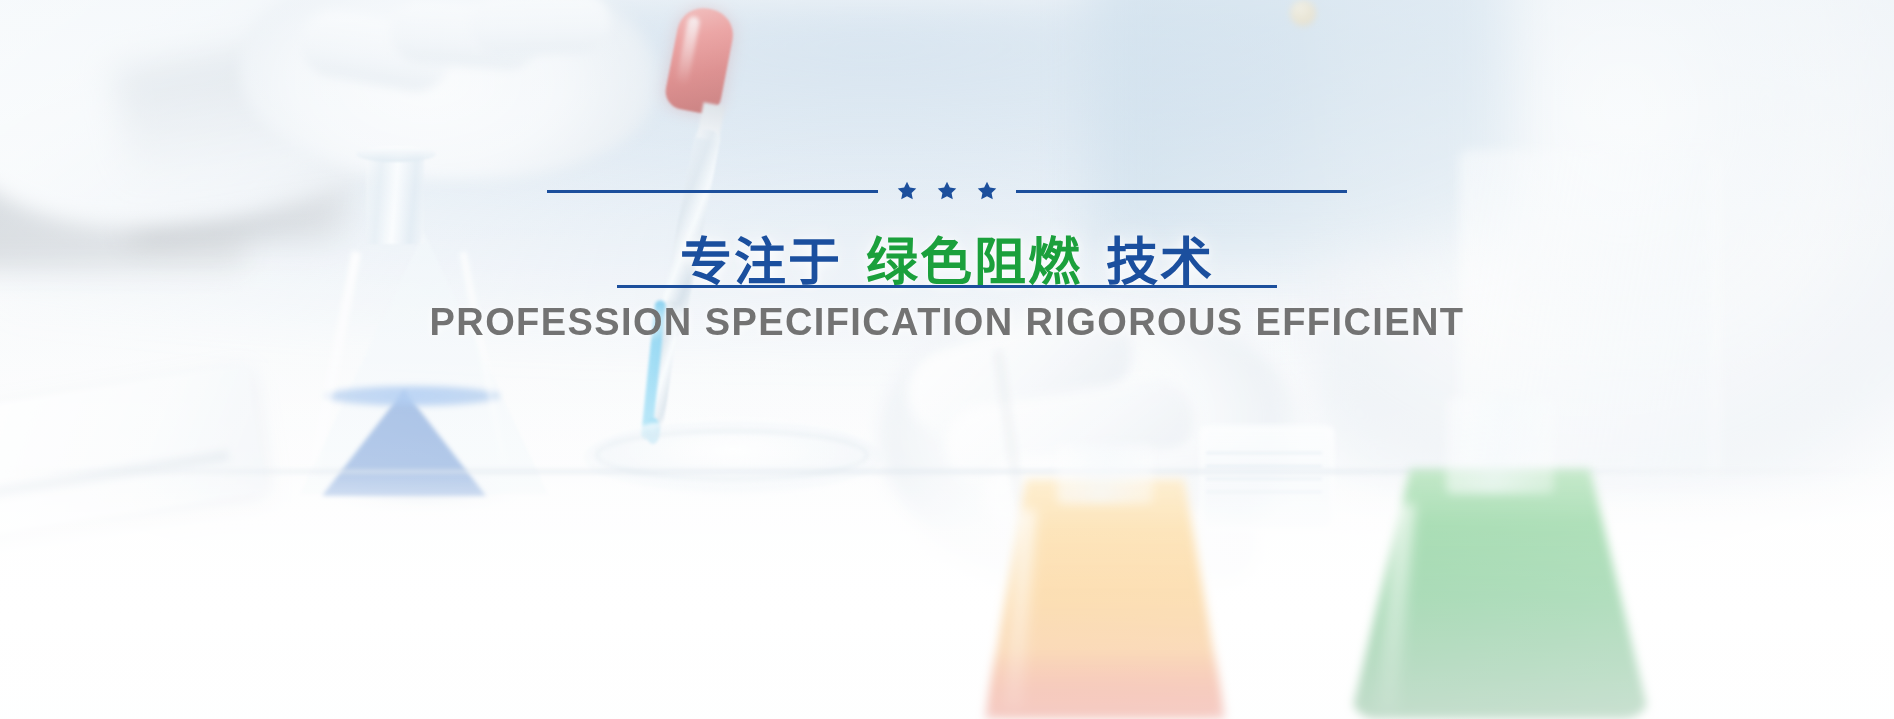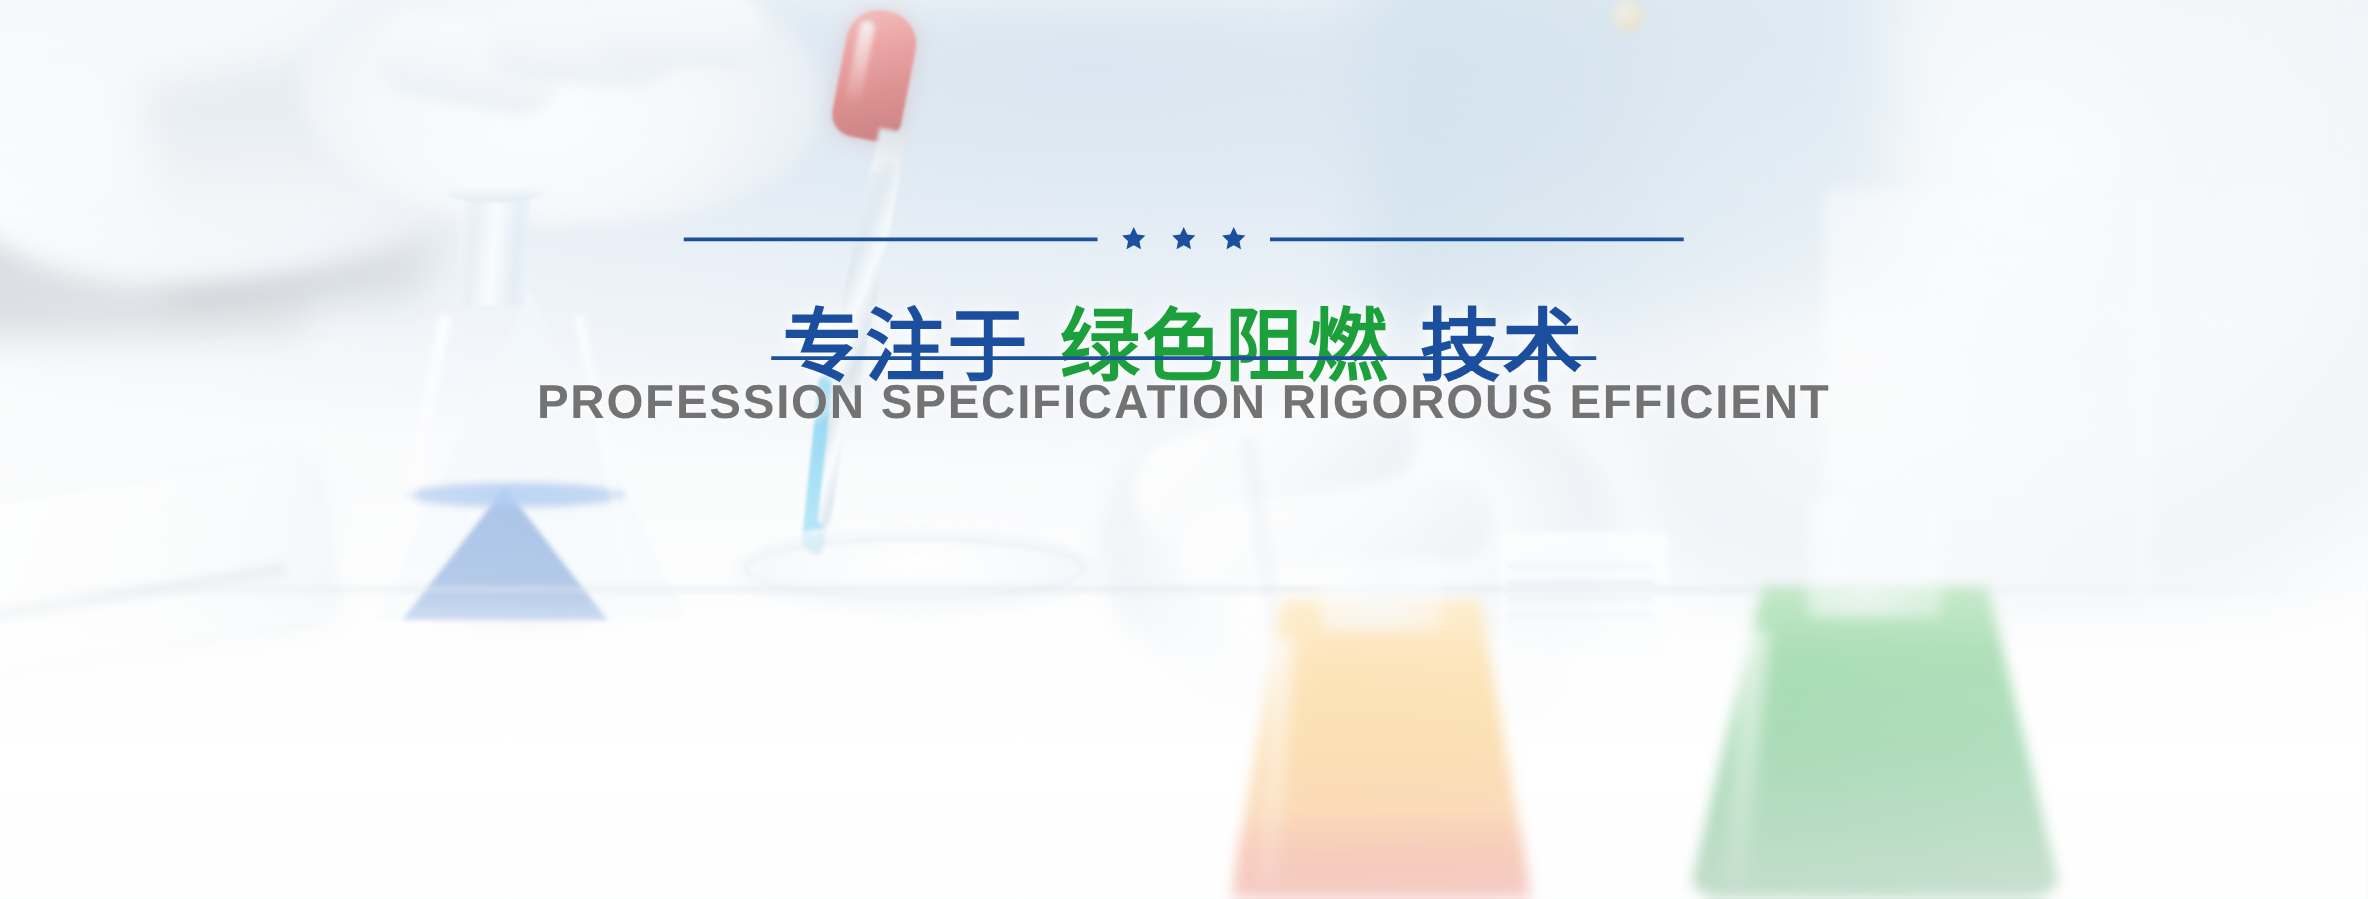--- a/index.html
+++ b/index.html
@@ -380,21 +380,21 @@
   }
   .stars { display: flex; gap: 18px; align-items: center; }
   .star { display: block; }
 
   .headline {
     position: absolute;
     left: 50%;
     transform: translateX(-50%);
     top: 197px;
     white-space: nowrap;
-    font-size: 64px;
+    font-size: 52px;
     font-weight: 700;
     letter-spacing: 2px;
     line-height: 1.18;
     text-shadow: 0 2px 10px rgba(255,255,255,.85), 0 0 26px rgba(255,255,255,.7);
     text-align: right;
   }
   .hl-blue  { color: #1b4f9e; }
   .hl-green { color: #1ba03c; }
   .hl-sp { display: inline-block; width: 24px; }
 

